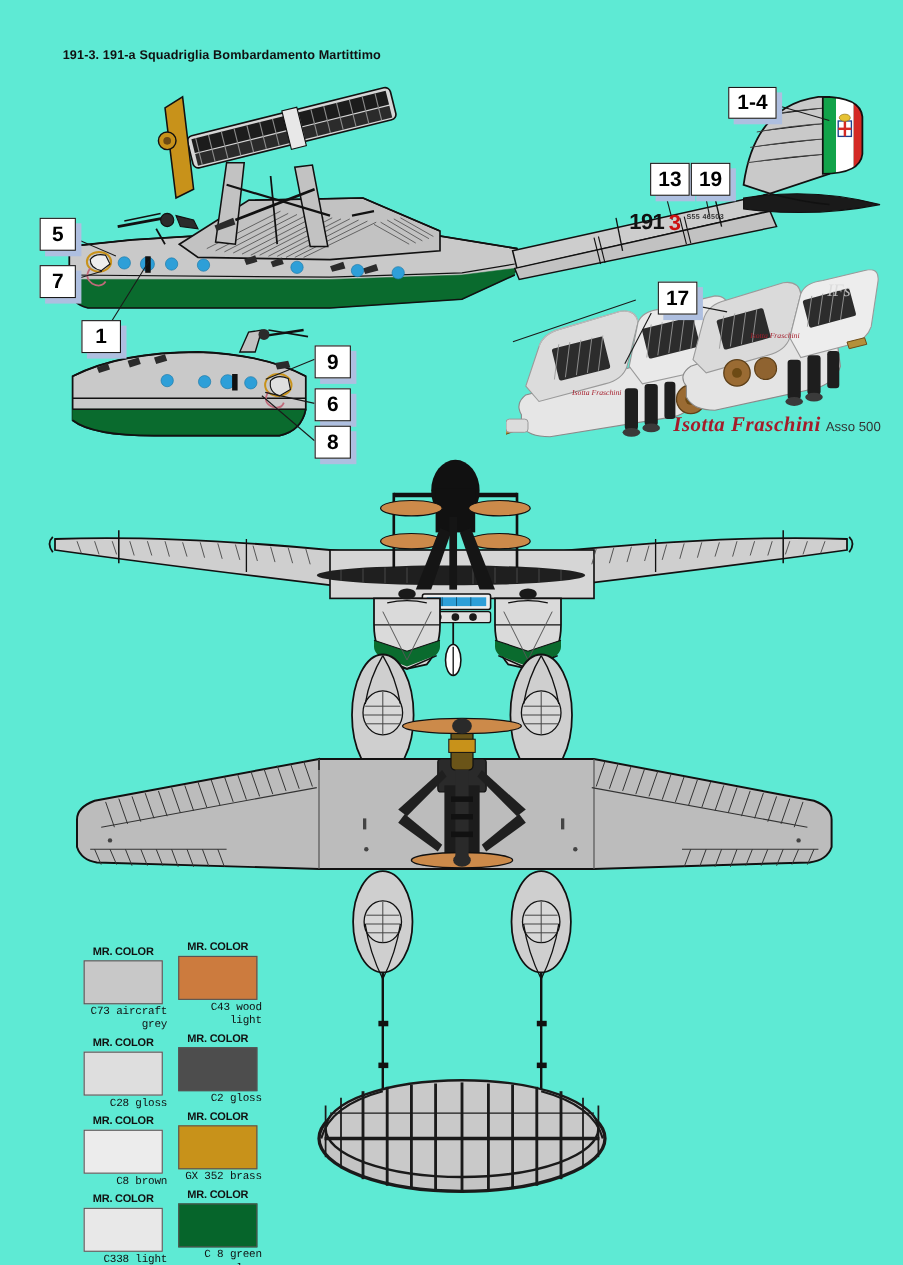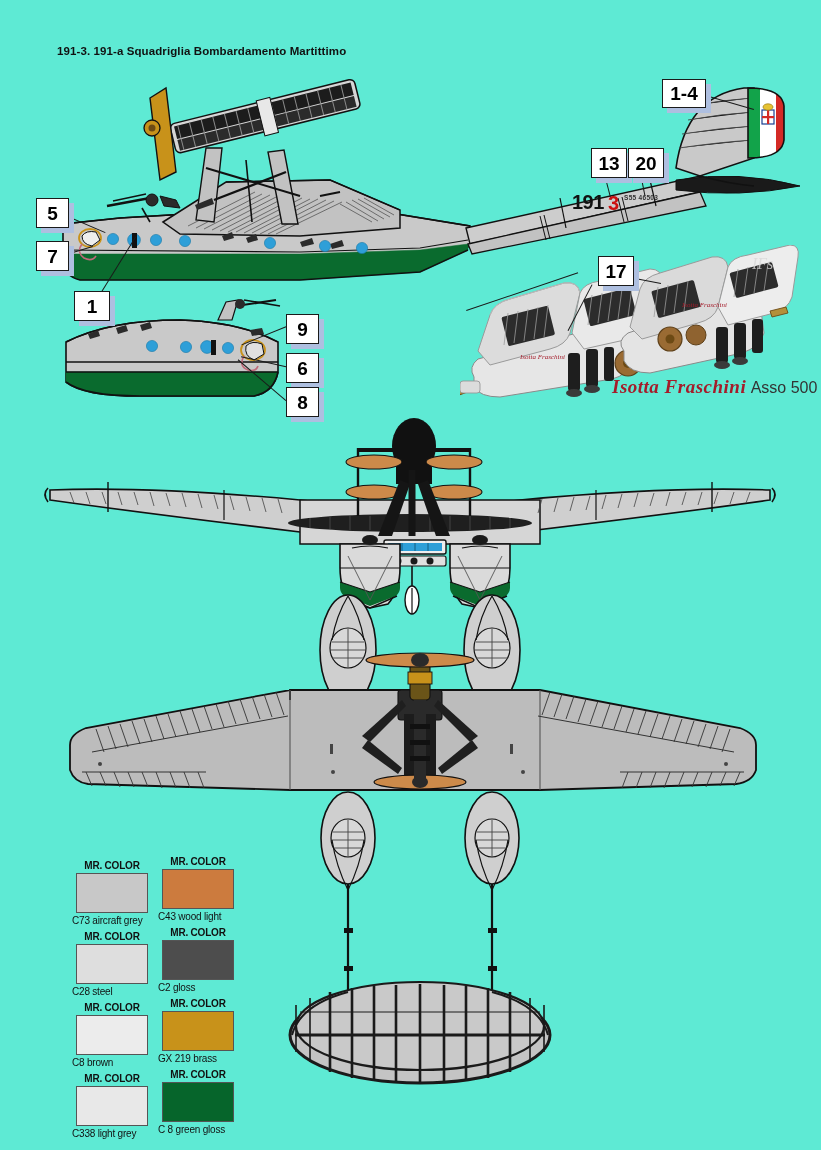--- a/index.html
+++ b/index.html
@@ -83,21 +83,21 @@
     font-family: "Liberation Serif", serif;
     font-style: italic;
     font-weight: bold;
     color: #a41c2a;
     font-size: 19px;
     letter-spacing: 0.5px;
   }
   .engine-label .plain {
     font-family: "Liberation Sans", sans-serif;
     color: #333333;
-    font-size: 16px;
+    font-size: 12px;
   }
 
   
   .fus-code {
     position: absolute;
     z-index: 36;
     font-family: "Liberation Sans", sans-serif;
     font-weight: bold;
   }
   .fus-code.black { color: #111111; font-size: 20px; letter-spacing: -0.5px; }
@@ -131,23 +131,24 @@
   .swatch-chip {
     width: 72px;
     height: 40px;
     border: 1.1px solid #555555;
     margin: 1px auto 2px auto;
     box-sizing: border-box;
   }
   .swatch-name {
     font-size: 10px;
     color: #111111;
-    text-align: left;
+    text-align: right;
     line-height: 12px;
     letter-spacing: -0.2px;
+    font-family: Liberation Mono, monospace;
   }
 </style>
 </head>
 <body>
 
 <div id="sheet">
 
   <div class="sheet-title">191-3.  191-a Squadriglia Bombardamento Martittimo</div>
 
   <svg class="draw" viewBox="0 0 821 1150" xmlns="http://www.w3.org/2000/svg">
@@ -738,41 +739,41 @@
       <div class="leader" style="left: 286px; top: 366px; width: 46.0977px; transform: rotate(-167.471deg);"></div>
       <div class="leader" style="left: 286px; top: 400px; width: 63.1269px; transform: rotate(-139.497deg);"></div>
       <div class="leader" style="left: 578px; top: 272px; width: 118.271px; transform: rotate(161.259deg);"></div>
       <div class="leader" style="left: 604px; top: 272px; width: 58.0517px; transform: rotate(10.9228deg);"></div>
       <div class="leader" style="left: 592px; top: 284px; width: 51.8845px; transform: rotate(117.553deg);"></div>
     </div>
 
   <div id="callout-layer">
       <div class="callout" style="left: 662px; top: 79px; width: 38px; height: 27px;">1-4</div>
       <div class="callout" style="left: 591px; top: 148px; width: 30px; height: 28px;">13</div>
-      <div class="callout" style="left: 628px; top: 148px; width: 30px; height: 28px;">20</div>
+      <div class="callout" style="left: 628px; top: 148px; width: 30px; height: 28px;">19</div>
       <div class="callout" style="left: 36px; top: 198px; width: 27px; height: 28px;">5</div>
       <div class="callout" style="left: 36px; top: 241px; width: 27px; height: 28px;">7</div>
       <div class="callout" style="left: 74px; top: 291px; width: 30px; height: 28px;">1</div>
       <div class="callout" style="left: 286px; top: 314px; width: 27px; height: 28px;">9</div>
       <div class="callout" style="left: 286px; top: 353px; width: 27px; height: 28px;">6</div>
       <div class="callout" style="left: 286px; top: 387px; width: 27px; height: 28px;">8</div>
       <div class="callout" style="left: 578px; top: 256px; width: 30px; height: 28px; margin-left: 20px;">17</div>
     </div>
 
   <div id="color-chart">
     <div class="swatch-col left" id="swatch-col-left">
         <div class="swatch-item">
           <div class="swatch-brand">MR. COLOR</div>
           <div class="swatch-chip" style="background: rgb(200, 200, 200);"></div>
           <div class="swatch-name">C73 aircraft grey</div>
         </div>
         <div class="swatch-item">
           <div class="swatch-brand">MR. COLOR</div>
           <div class="swatch-chip" style="background: rgb(222, 222, 222);"></div>
-          <div class="swatch-name">C28 steel</div>
+          <div class="swatch-name">C28 gloss</div>
         </div>
         <div class="swatch-item">
           <div class="swatch-brand">MR. COLOR</div>
           <div class="swatch-chip" style="background: rgb(236, 236, 236);"></div>
           <div class="swatch-name">C8 brown</div>
         </div>
         <div class="swatch-item">
           <div class="swatch-brand">MR. COLOR</div>
           <div class="swatch-chip" style="background: rgb(232, 232, 232);"></div>
           <div class="swatch-name">C338 light grey</div>
@@ -785,21 +786,21 @@
           <div class="swatch-name">C43 wood light</div>
         </div>
         <div class="swatch-item">
           <div class="swatch-brand">MR. COLOR</div>
           <div class="swatch-chip" style="background: rgb(77, 77, 77);"></div>
           <div class="swatch-name">C2 gloss</div>
         </div>
         <div class="swatch-item">
           <div class="swatch-brand">MR. COLOR</div>
           <div class="swatch-chip" style="background: rgb(200, 146, 26);"></div>
-          <div class="swatch-name">GX 219 brass</div>
+          <div class="swatch-name">GX 352 brass</div>
         </div>
         <div class="swatch-item">
           <div class="swatch-brand">MR. COLOR</div>
           <div class="swatch-chip" style="background: rgb(6, 101, 43);"></div>
           <div class="swatch-name">C 8 green gloss</div>
         </div>
       </div>
   </div>
 
 </div>

